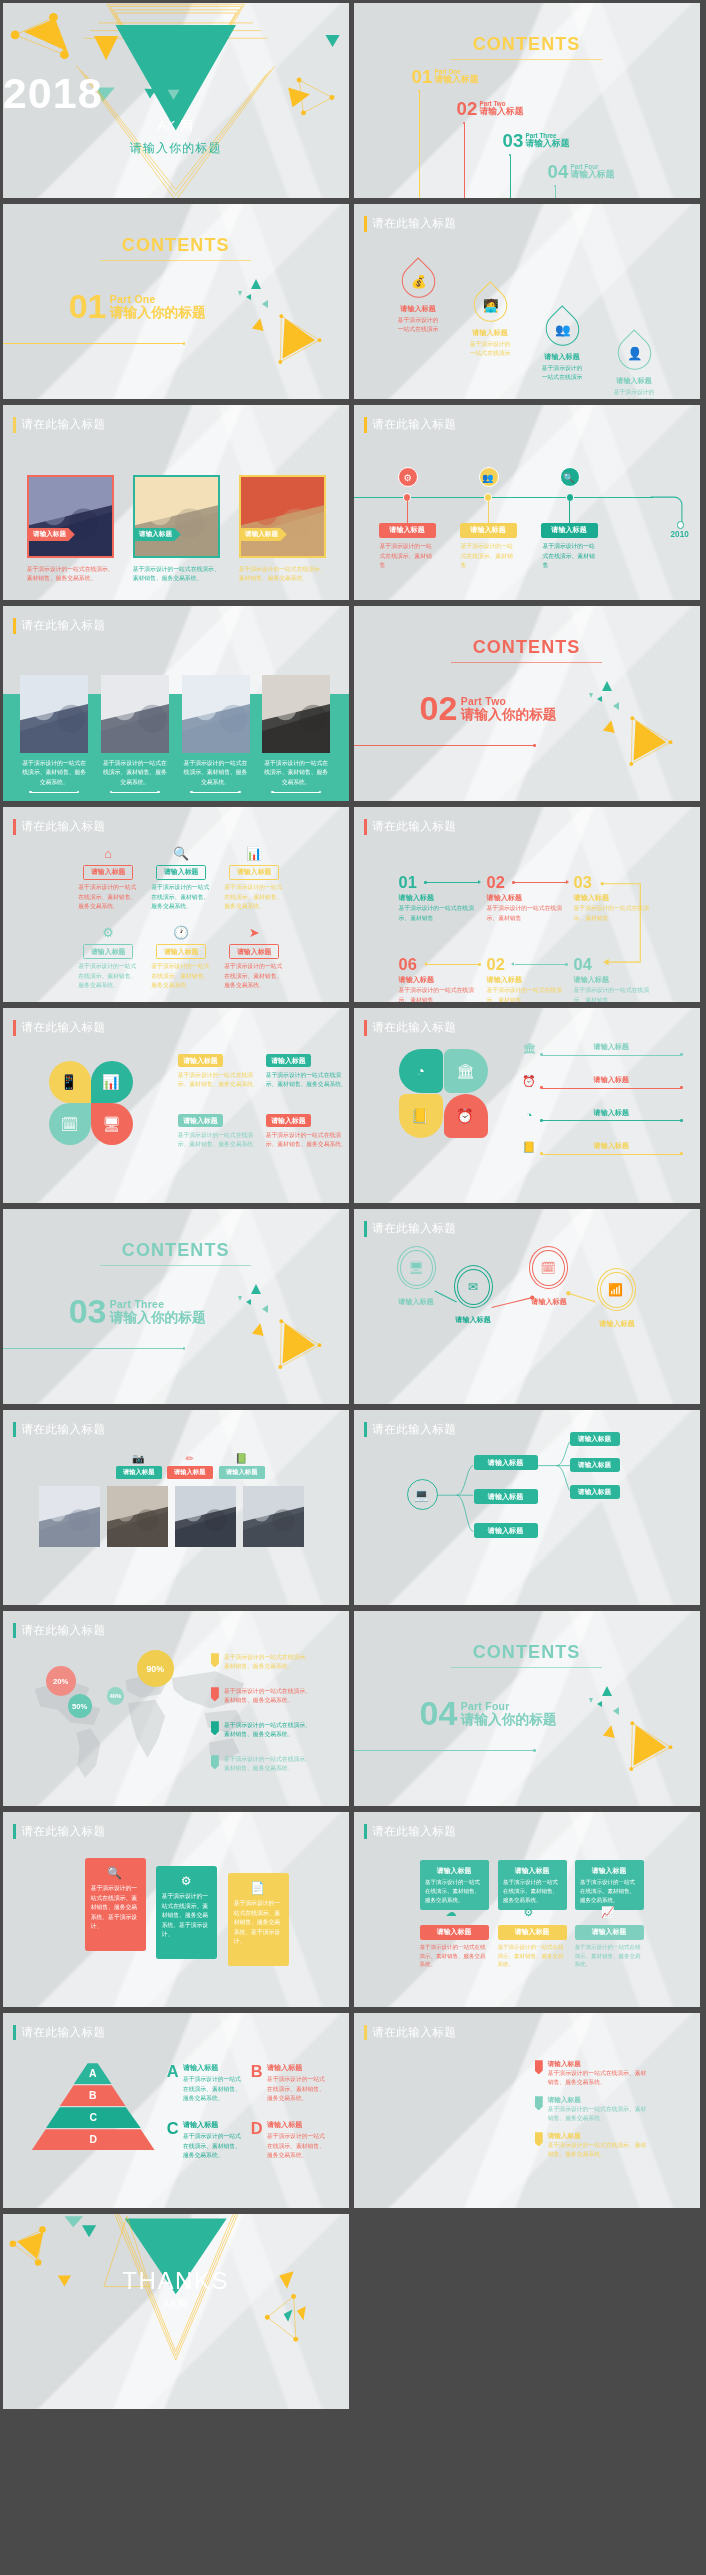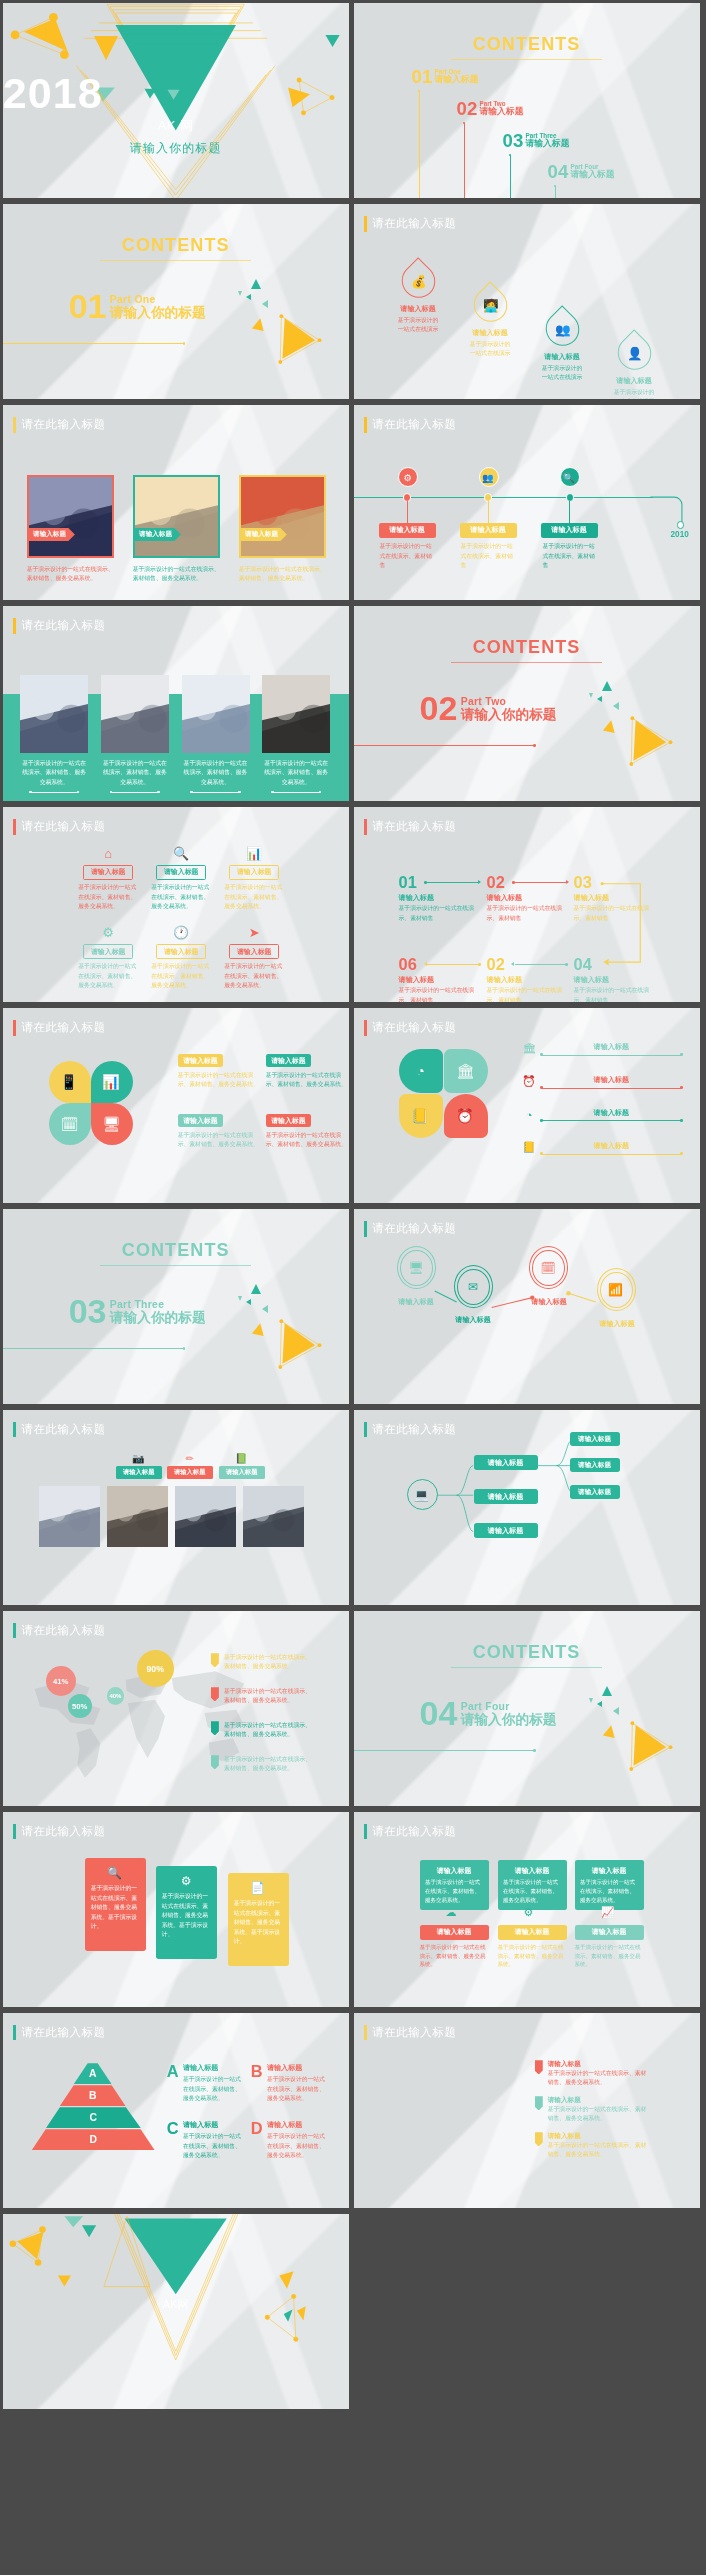--- a/index.html
+++ b/index.html
@@ -787,21 +787,21 @@
     <path d="M30 60 L90 44 L130 58 L120 86 L150 96 L138 126 L96 122 L72 98 L40 92 Z"></path>
     <path d="M106 140 L132 132 L150 160 L142 200 L122 222 L108 200 L112 168 Z"></path>
     <path d="M196 44 L238 34 L272 46 L260 70 L222 76 L198 64 Z"></path>
     <path d="M200 86 L250 80 L268 110 L256 150 L236 186 L216 150 L206 116 Z"></path>
     <path d="M280 40 L360 28 L412 50 L400 82 L352 96 L306 80 L284 62 Z"></path>
     <path d="M340 104 L398 98 L410 122 L382 140 L346 130 Z"></path>
     <path d="M348 158 L392 150 L404 176 L372 192 L350 180 Z"></path>
    </g>
       </svg>
    <div style="position:absolute;left:0;top:0;width:236px;height:195px">
-        <div class="bub" style="left:43px;top:55px;width:30px;height:30px;background:#f08c84;font-size:7.7px">41%</div>
+        <div class="bub" style="left:43px;top:55px;width:30px;height:30px;background:#f08c84;font-size:7.7px">20%</div>
         <div class="bub" style="left:65px;top:83px;width:24px;height:24px;background:#66c9b4;font-size:7.7px">50%</div>
         <div class="bub" style="left:104px;top:76px;width:17.5px;height:17.5px;background:#93d6c5;font-size:6px">40%</div>
         <div class="bub" style="left:134px;top:39px;width:37px;height:37px;background:#f0cd4e;font-size:8.8px">90%</div>
       </div>
    <div style="position:absolute;left:208px;top:42px;width:126px;height:143px">
         <div class="legrow" style="left:0;top:0px">
       <div class="legflag" style="background:#f5d257"></div>
       <div class="legtx" style="color:#f5d257">基于演示设计的一站式在线演示、素材销售、服务交易系统。</div>
         </div>
         <div class="legrow" style="left:0;top:34px">
@@ -1009,16 +1009,17 @@
           <circle cx="534" cy="228" r="4" fill="#fbbf24"></circle>
         </g>
     <g fill="#2bb59b">
           <polygon points="144,20 170,20 157,42"></polygon>
           <polygon points="512,182 528,174 520,196"></polygon>
         </g>
     <g fill="#7fcfbe">
           <polygon points="112,4 146,4 128,24"></polygon>
         </g>
   </svg>
+  <div class="th">THANKS</div>
   <div class="ak">AK网</div>
     </div>
   </div>
 
 
 </body></html>

